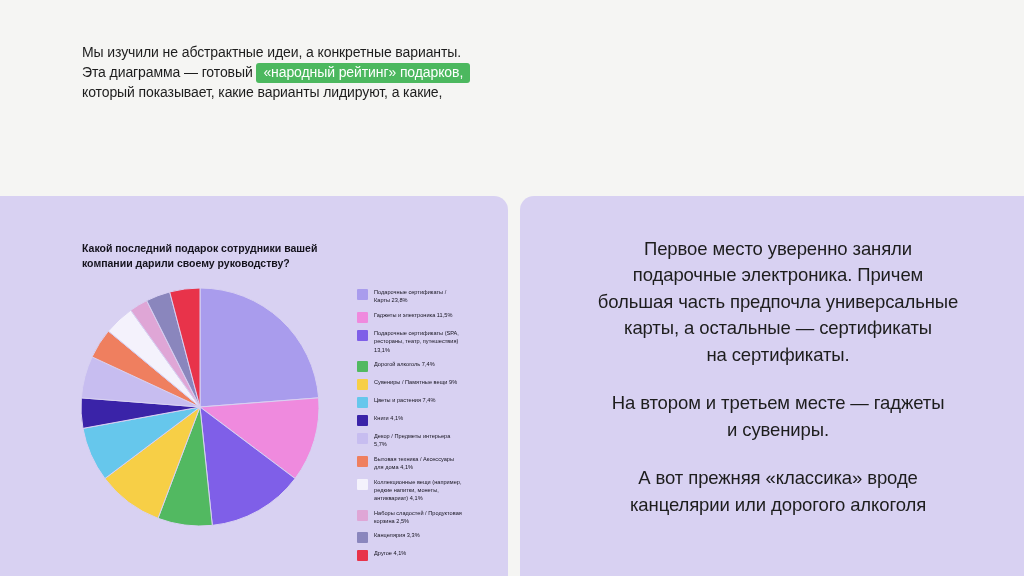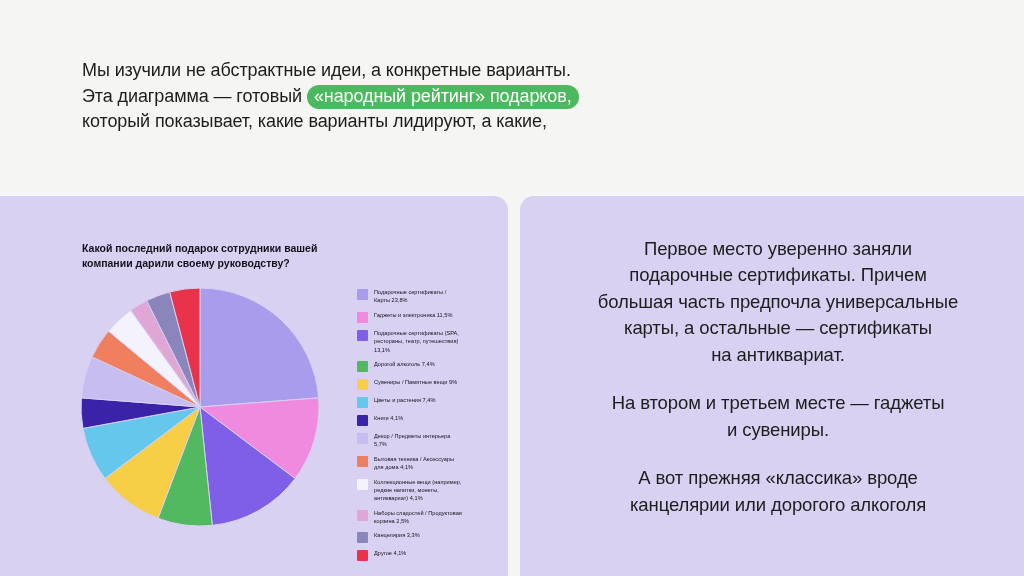--- a/index.html
+++ b/index.html
@@ -9,28 +9,28 @@
     font-family:"Liberation Sans","DejaVu Sans",sans-serif;
     overflow:hidden;
     position:relative;
   }
   
   #intro-section{
     position:absolute;left:0;top:0;width:1024px;height:195px;
     background:#f5f5f3;
   }
   #intro-text{
-    position:absolute;left:82px;top:58px;width:640px;
-    font-size:18px;line-height:1.42;color:#1d1d1d;
+    position:absolute;left:82px;top:43px;width:640px;
+    font-size:14px;line-height:1.42;color:#1d1d1d;
     letter-spacing:-0.1px;
   }
   #intro-text .ln{display:block;white-space:nowrap;}
   .hl{
     background:#4cb85f;color:#ffffff;
-    border-radius:13px;
+    border-radius:3px;
     padding:1px 7px 3px 7px;
     box-decoration-break:clone;
     -webkit-box-decoration-break:clone;
   }
   
   #lavender-band{
     position:absolute;left:0;top:195px;width:1024px;height:381px;
     background:#f5f5f3;
   }
   .card{
@@ -201,24 +201,24 @@
       <span class="legend-swatch" style="background: rgb(232, 51, 74);"></span>
       <span class="legend-label">
         <span style="display: block;">Другое 4,1%</span>
       </span>
     </div>
   </div>
 
 <div id="right-text">
     <p>
       <span class="ln">Первое место уверенно заняли</span>
-      <span class="ln">подарочные сертификаты. Причем</span>
+      <span class="ln">подарочные электроника. Причем</span>
       <span class="ln">большая часть предпочла универсальные</span>
       <span class="ln">карты, а остальные — сертификаты</span>
-      <span class="ln">на антиквариат.</span>
+      <span class="ln">на сертификаты.</span>
     </p>
     <p>
       <span class="ln">На втором и третьем месте — гаджеты</span>
       <span class="ln">и сувениры.</span>
     </p>
     <p>
       <span class="ln">А вот прежняя «классика» вроде</span>
       <span class="ln">канцелярии или дорогого алкоголя</span>
     </p>
   </div>

